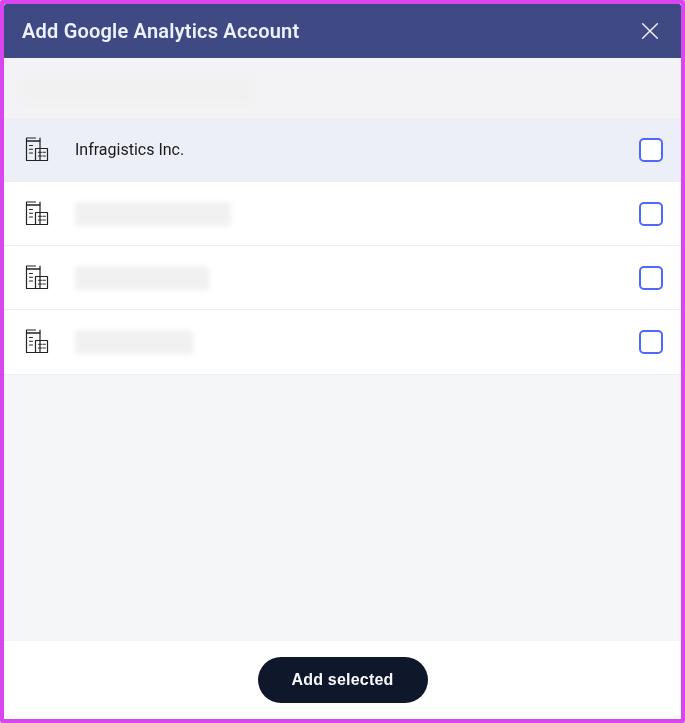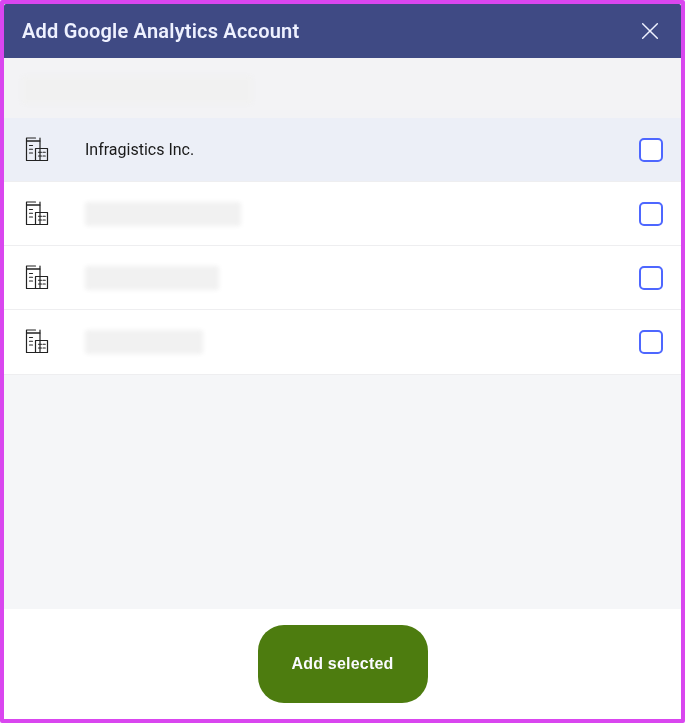--- a/index.html
+++ b/index.html
@@ -77,21 +77,21 @@
     
     .list {
       background: #fff;
     }
     
     .list-row {
       display: flex;
       align-items: center;
       padding: 15px 18px;
       border-bottom: 1px solid #eeeef0;
-      gap: 33px;
+      gap: 23px;
       min-height: 64px;
     }
     
     .list-row.last {
       border-bottom: none;
     }
     
     .list-row.highlighted {
       background: #eceff7;
     }
@@ -135,24 +135,24 @@
     }
     
     .footer {
       background: #ffffff;
       padding: 16px;
       display: flex;
       justify-content: center;
     }
     
     .add-btn {
-      background: #4d7c0f;
+      background: #0f172a;
       color: #fafbff;
       border: none;
-      padding: 30px 34px;
+      padding: 14px 34px;
       border-radius: 26px;
       font-size: 16px;
       font-weight: 600;
       cursor: pointer;
       letter-spacing: 0.2px;
     }
   </style>
 </head>
 <body>
 

